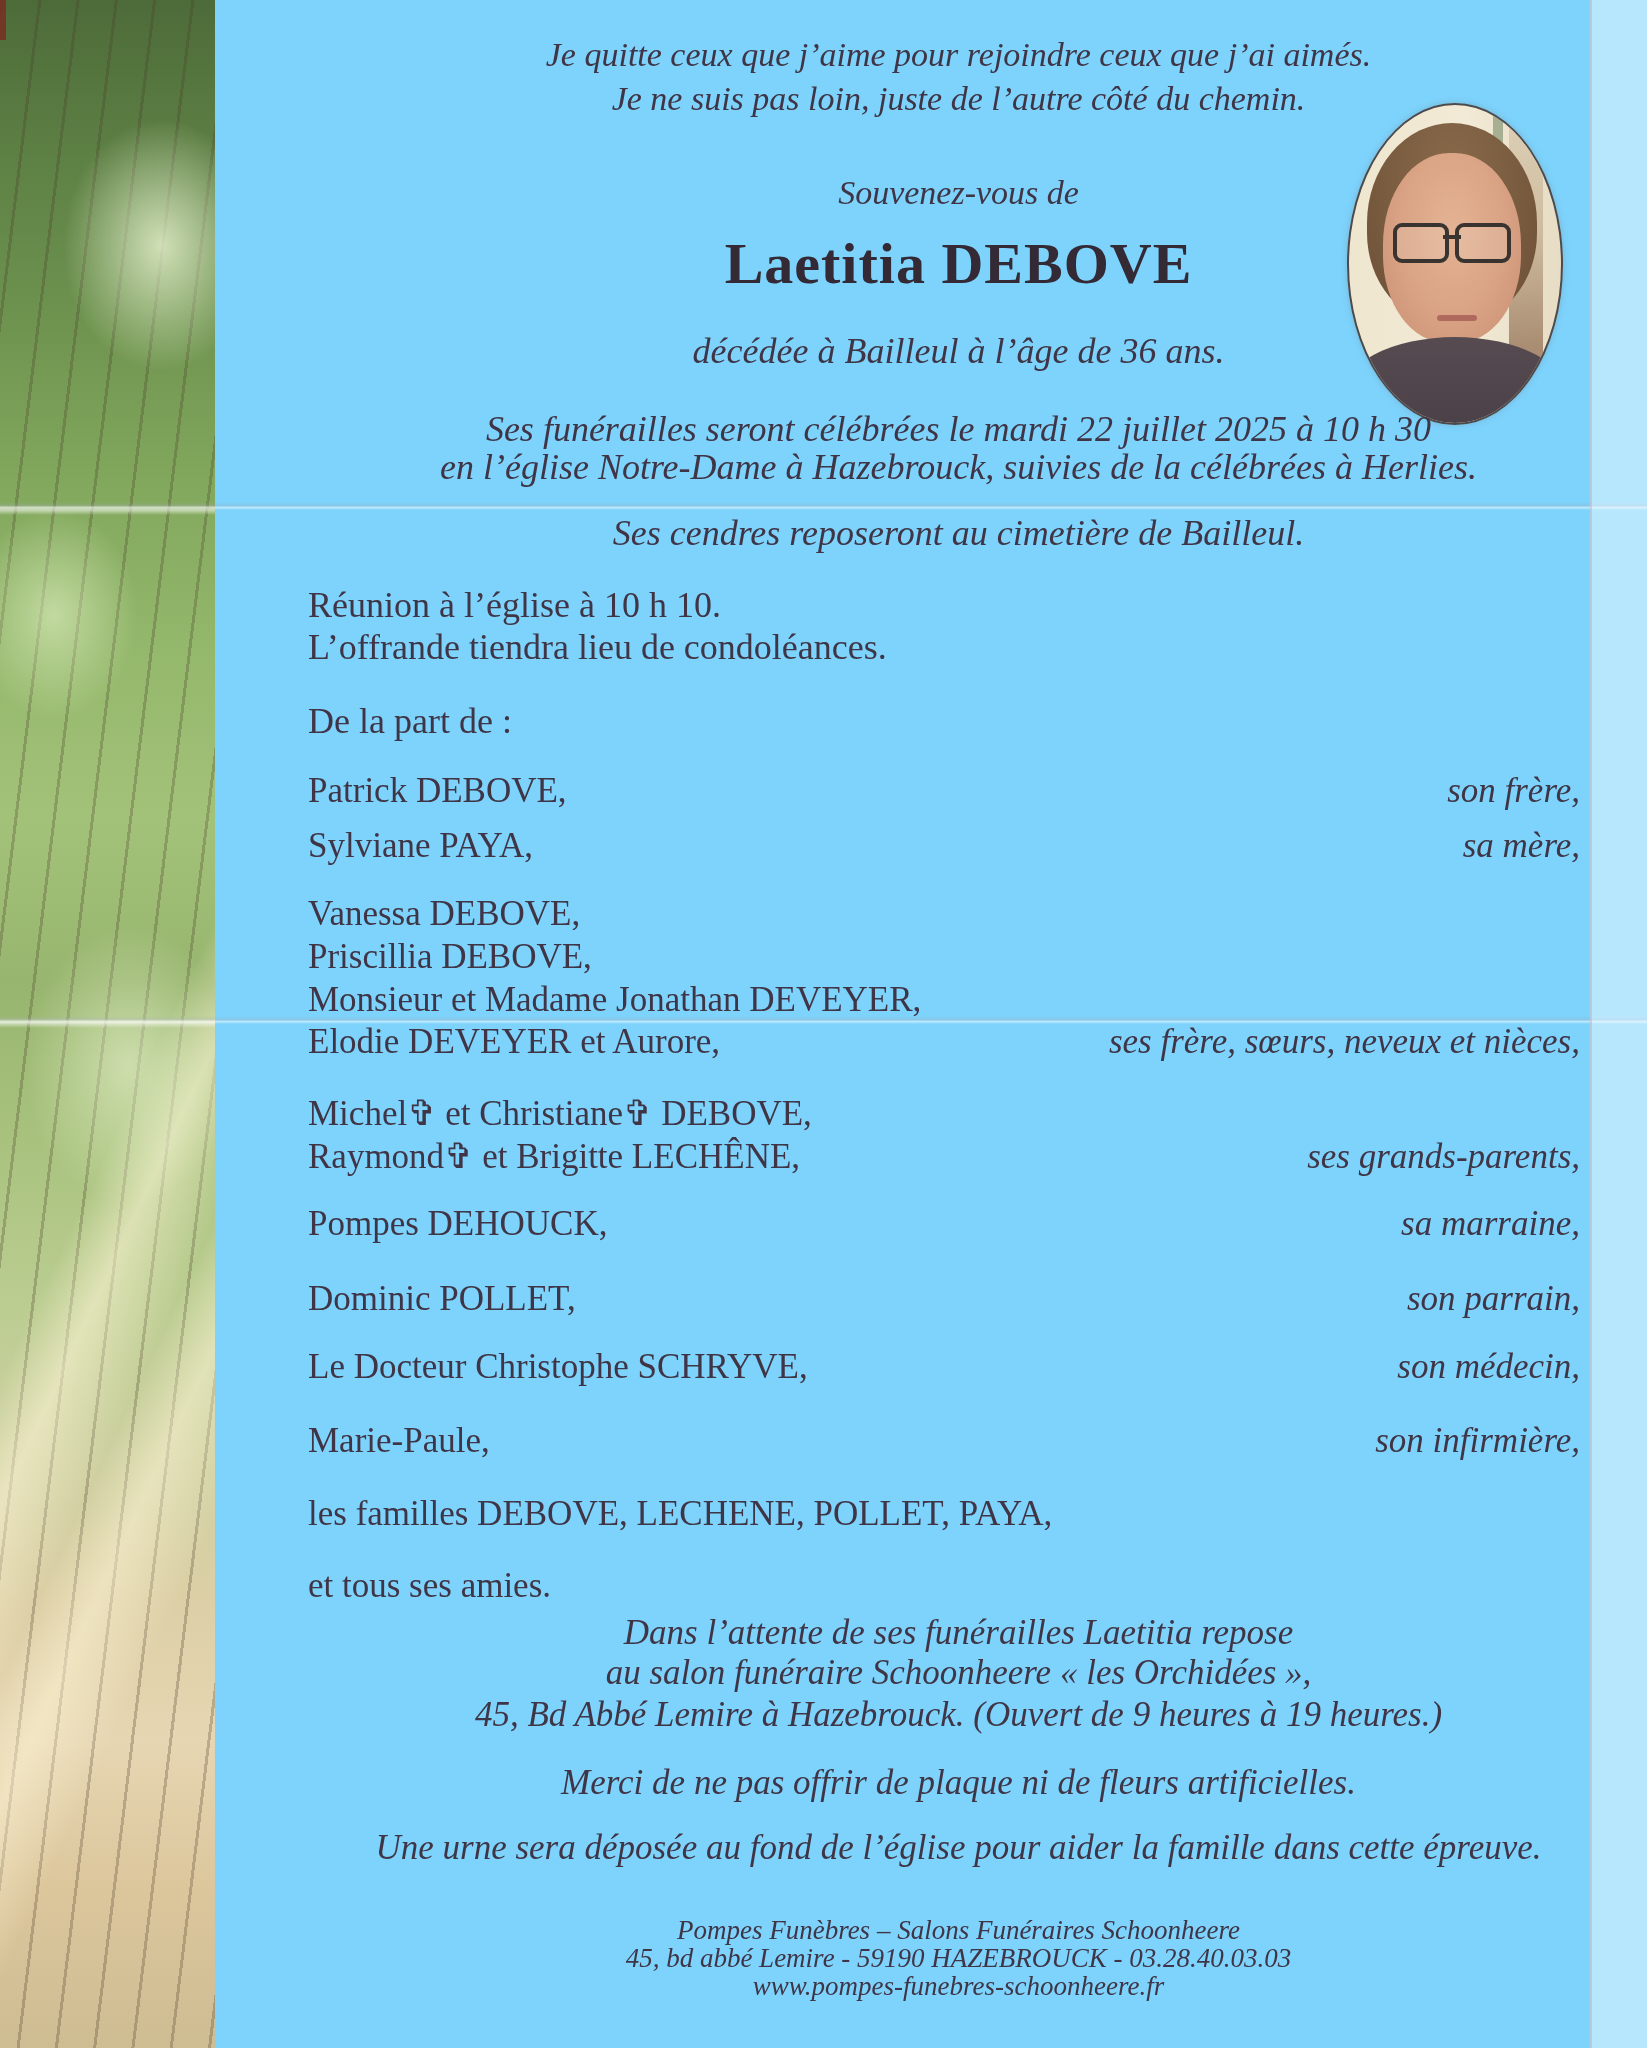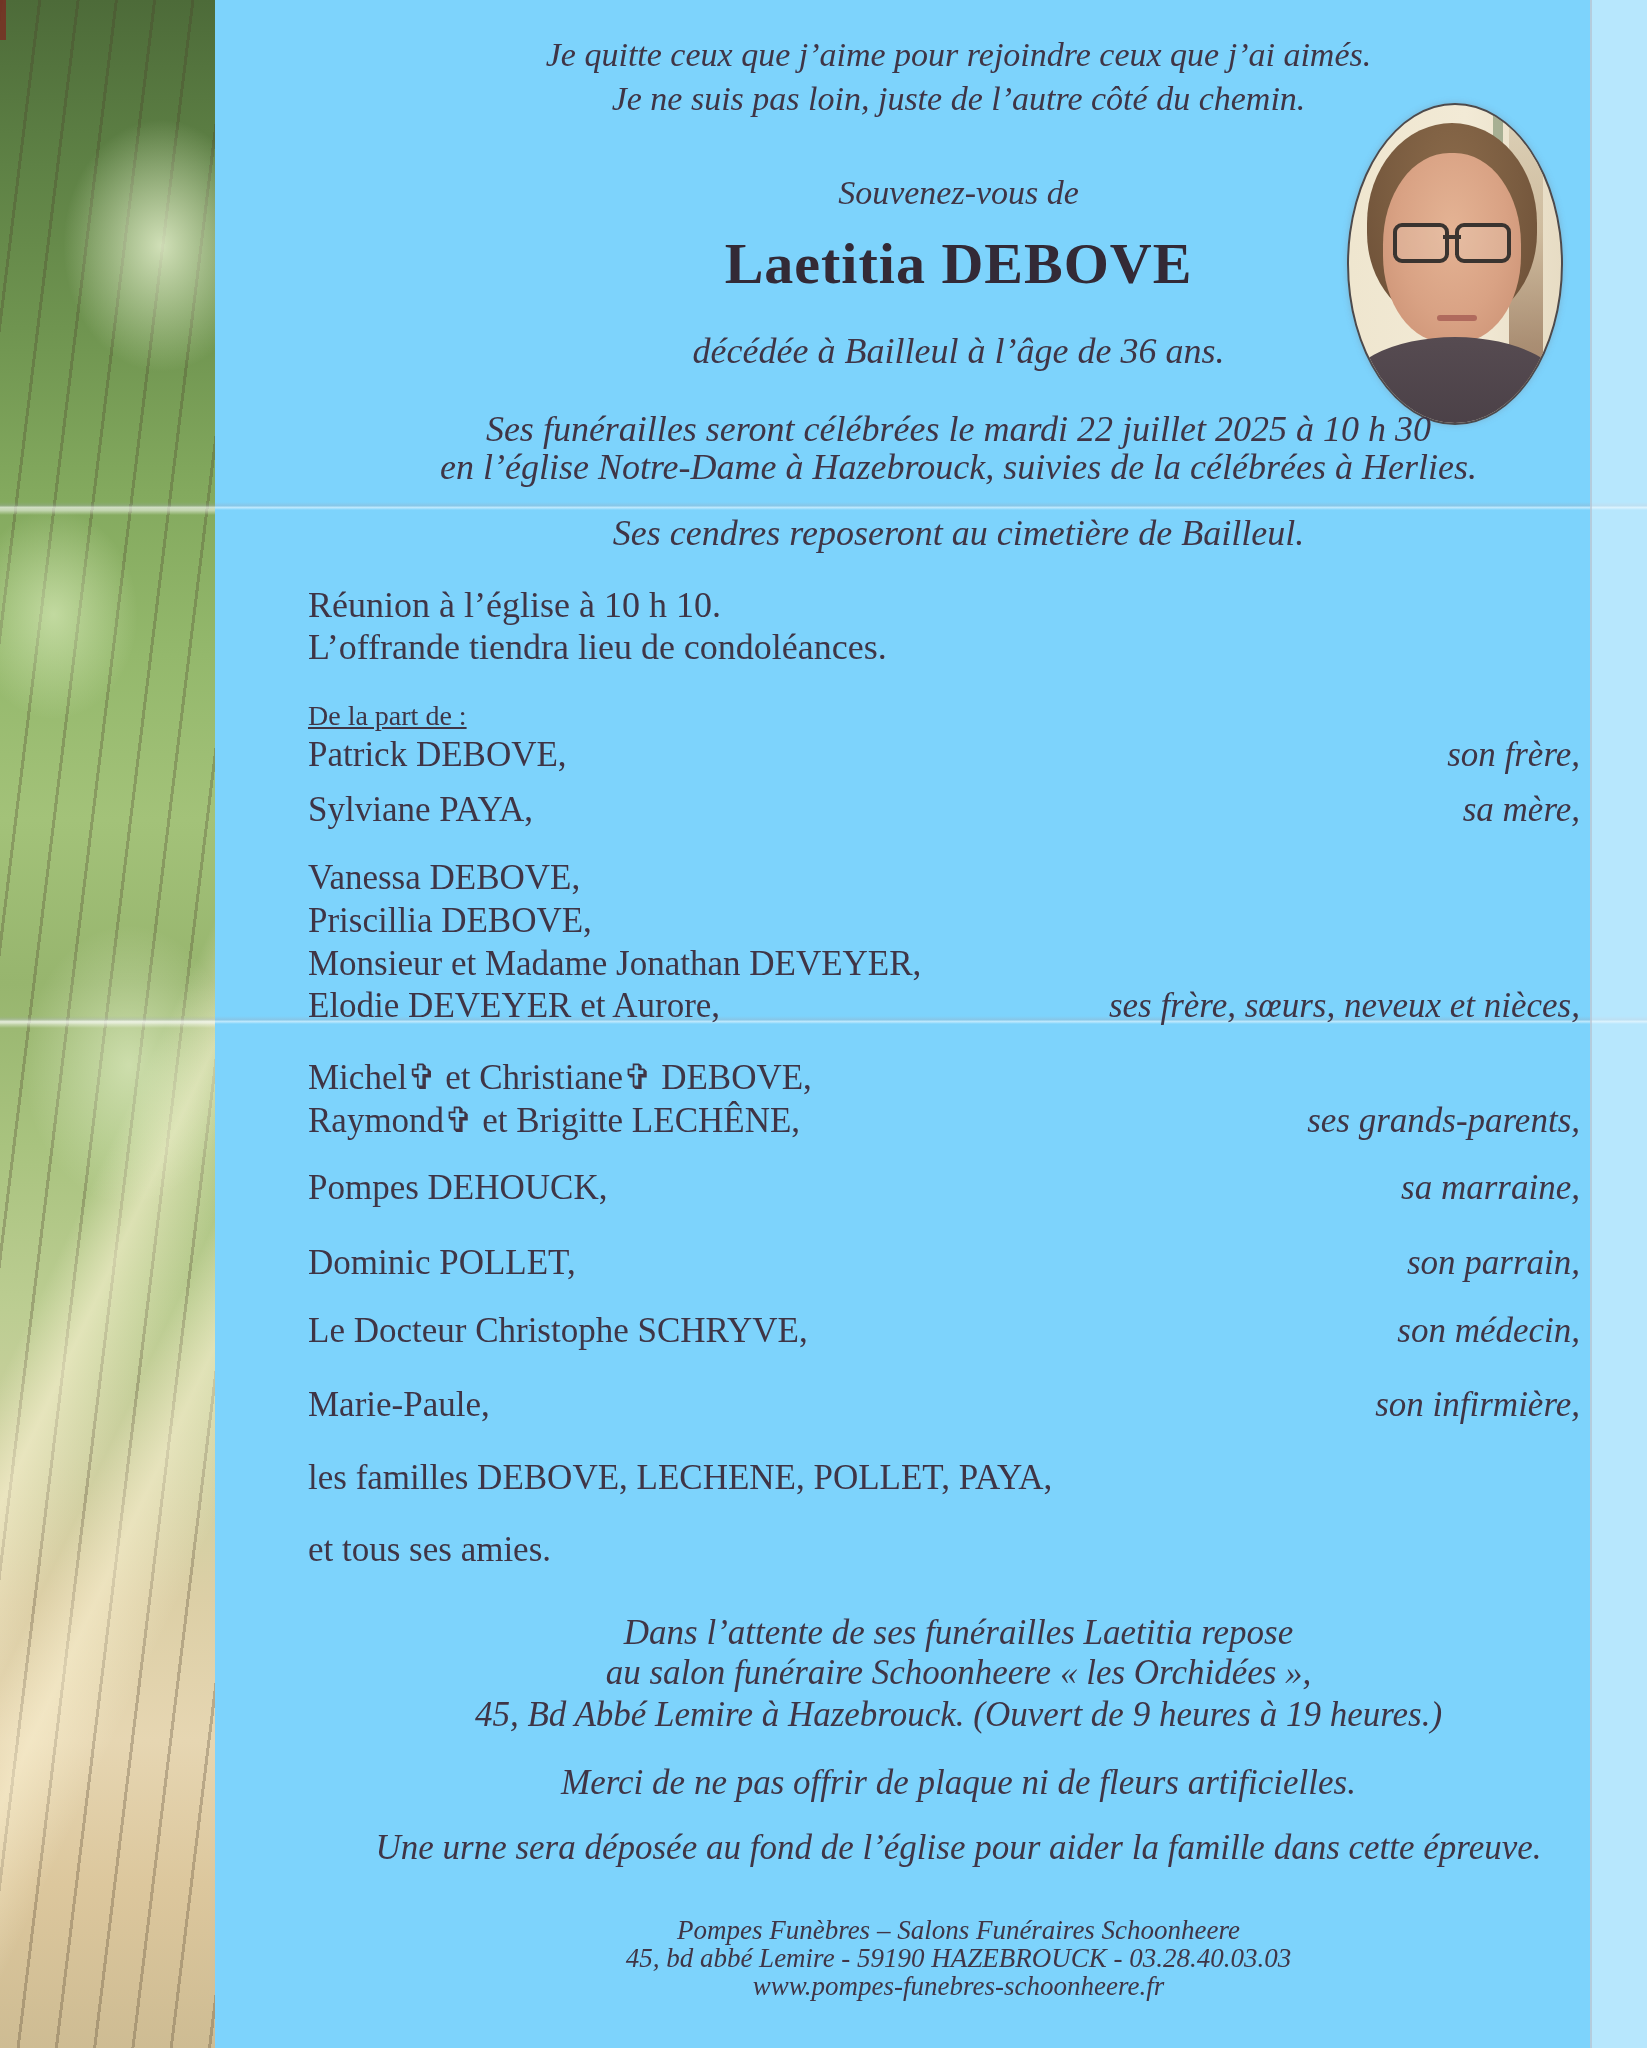--- a/index.html
+++ b/index.html
@@ -100,27 +100,27 @@
   
   .t{position:absolute;white-space:nowrap;}
   .center{left:270px;right:0;text-align:center;}
   .italic{font-style:italic;}
   .epigraph{font-size:34px;}
   .souvenez{font-size:34px;margin-top:8px;}
   .title{font-size:58px;font-weight:bold;color:#332a36;letter-spacing:1px;}
   .death{font-size:36px;}
   .ceremony{font-size:36px;}
   .leftline{left:308px;font-size:36px;}
-  .heading{left:308px;font-size:28px;text-decoration:underline;}
+  .heading{left:308px;font-size:36px;}
   .row{
     position:absolute;left:308px;right:67px;height:42px;
     display:flex;justify-content:space-between;align-items:baseline;
     font-size:35px;
   }
-  .row .name{font-style:normal;}
+  .row .name{font-style:normal;margin-top:36px;}
   .row .rel{font-style:italic;}
   .resting{font-size:35px;}
   .footer{font-size:27px;}
 </style>
 </head>
 <body>
 
 <div class="page">
 
   <div class="strip">

